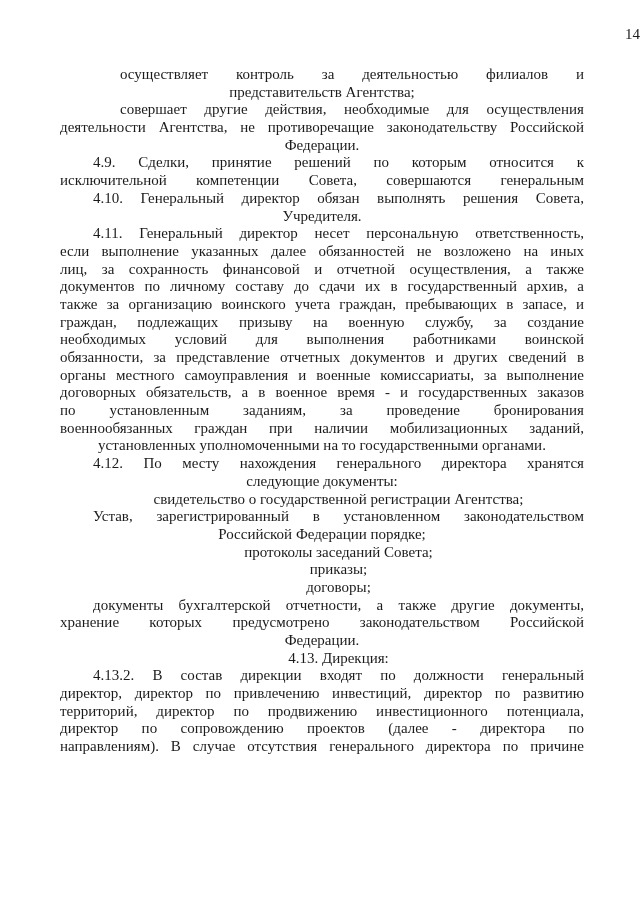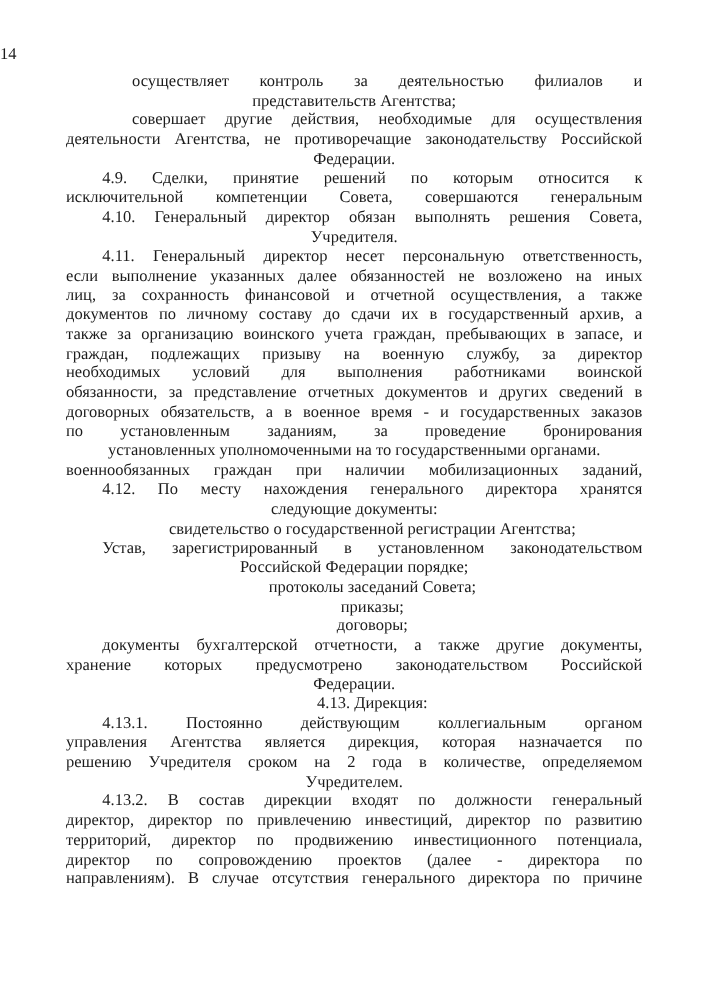--- a/index.html
+++ b/index.html
@@ -13,23 +13,23 @@
     width: 640px; height: 905px;
     background: #ffffff;
     color: #1b1b1b;
     font-family: "Liberation Serif", "DejaVu Serif", serif;
     font-size: 15px;
     line-height: 17.7px;
     -webkit-font-smoothing: antialiased;
   }
   .page-number {
     position: absolute;
-    top: 42px; left: 0;
+    top: 26px; left: 0;
     width: 640px;
-    text-align: left;
+    text-align: right;
     font-size: 15px;
   }
   .text-block {
     position: absolute;
     left: 60px; top: 66px;
     width: 524px;
   }
   .para { margin: 0; padding: 0; }
   .line {
     text-align: justify;
@@ -66,27 +66,28 @@
       <div class="para">
         <div class="line indent">4.10. Генеральный директор обязан выполнять решения Совета,</div>
         <div class="line endline">Учредителя.</div>
       </div>
       <div class="para">
         <div class="line indent">4.11. Генеральный директор несет персональную ответственность,</div>
         <div class="line">если выполнение указанных далее обязанностей не возложено на иных</div>
         <div class="line">лиц, за сохранность финансовой и отчетной осуществления, а также</div>
         <div class="line">документов по личному составу до сдачи их в государственный архив, а</div>
         <div class="line">также за организацию воинского учета граждан, пребывающих в запасе, и</div>
-        <div class="line">граждан, подлежащих призыву на военную службу, за директор</div>
+        <div class="line">граждан, подлежащих призыву на военную службу, за создание</div>
         <div class="line">необходимых условий для выполнения работниками воинской</div>
         <div class="line">обязанности, за представление отчетных документов и других сведений в</div>
+        <div class="line">органы местного самоуправления и военные комиссариаты, за выполнение</div>
         <div class="line">договорных обязательств, а в военное время - и государственных заказов</div>
         <div class="line">по установленным заданиям, за проведение бронирования</div>
+        <div class="line">военнообязанных граждан при наличии мобилизационных заданий,</div>
         <div class="line endline">установленных уполномоченными на то государственными органами.</div>
-        <div class="line">военнообязанных граждан при наличии мобилизационных заданий,</div>
       </div>
       <div class="para">
         <div class="line indent">4.12. По месту нахождения генерального директора хранятся</div>
         <div class="line endline">следующие документы:</div>
       </div>
       <div class="para">
         <div class="line endline indent">свидетельство о государственной регистрации Агентства;</div>
       </div>
       <div class="para">
         <div class="line indent">Устав, зарегистрированный в установленном законодательством</div>
@@ -103,26 +104,20 @@
       </div>
       <div class="para">
         <div class="line indent">документы бухгалтерской отчетности, а также другие документы,</div>
         <div class="line">хранение которых предусмотрено законодательством Российской</div>
         <div class="line endline">Федерации.</div>
       </div>
       <div class="para">
         <div class="line endline indent">4.13. Дирекция:</div>
       </div>
       <div class="para">
-        <div class="line indent">4.13.1. Постоянно действующим коллегиальным органом</div>
-        <div class="line">управления Агентства является дирекция, которая назначается по</div>
-        <div class="line">решению Учредителя сроком на 2 года в количестве, определяемом</div>
-        <div class="line endline">Учредителем.</div>
-      </div>
-      <div class="para">
         <div class="line indent">4.13.2. В состав дирекции входят по должности генеральный</div>
         <div class="line">директор, директор по привлечению инвестиций, директор по развитию</div>
         <div class="line">территорий, директор по продвижению инвестиционного потенциала,</div>
         <div class="line">директор по сопровождению проектов (далее - директора по</div>
         <div class="line">направлениям). В случае отсутствия генерального директора по причине</div>
       </div>
     </div>
 </div>
 
 </body></html>

